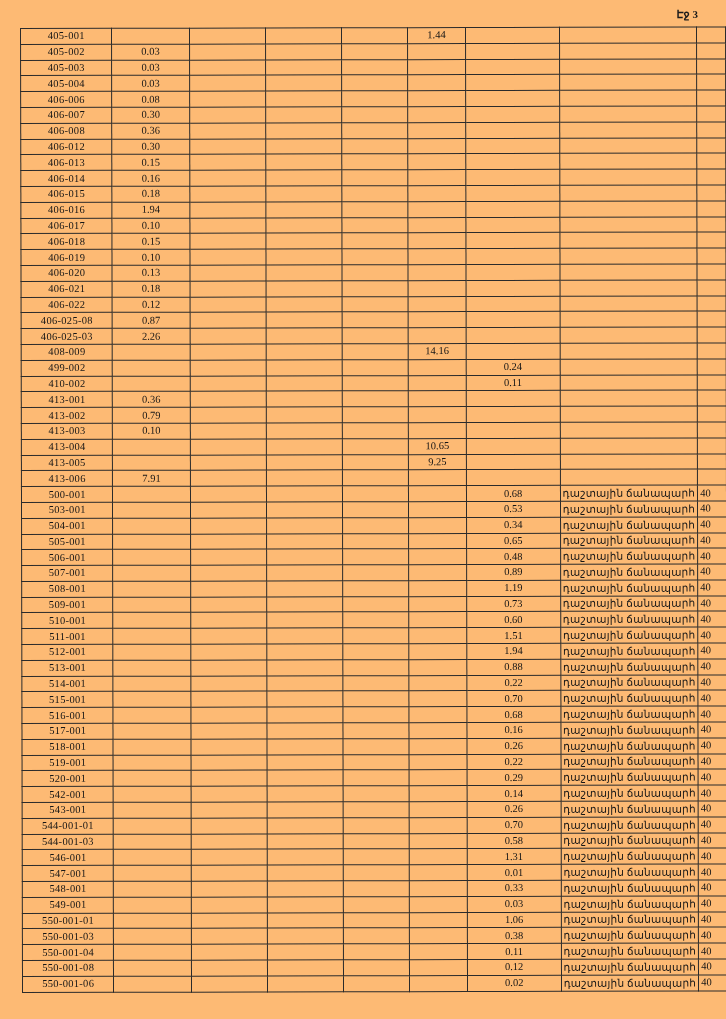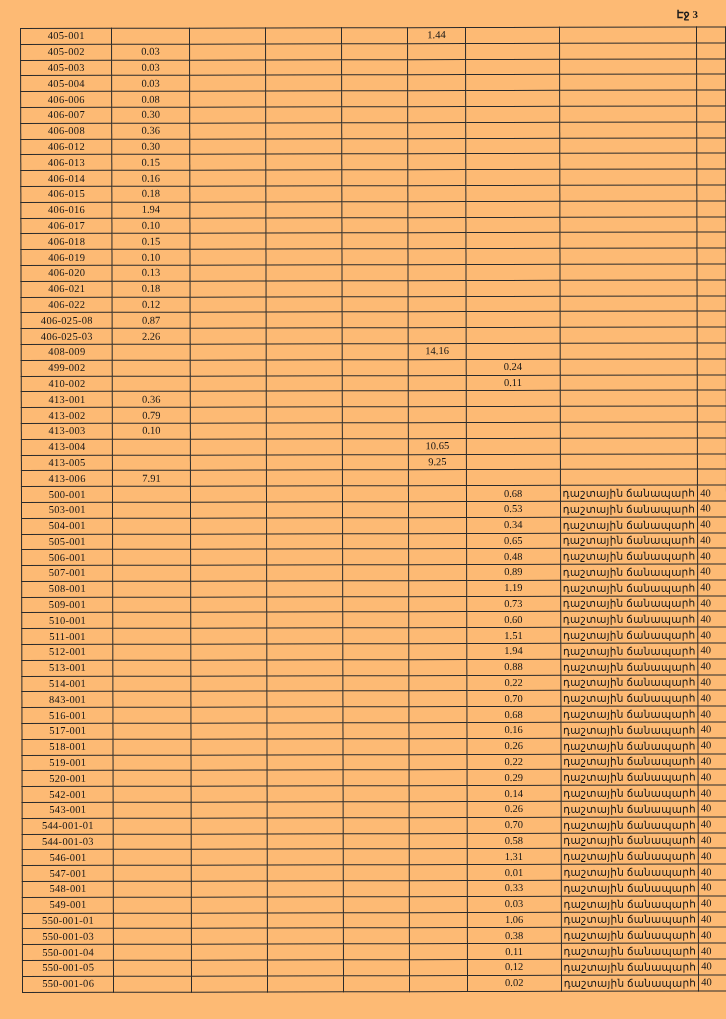--- a/index.html
+++ b/index.html
@@ -535,21 +535,21 @@
           <td></td>
           <td></td>
           <td></td>
           <td></td>
           <td></td>
           <td class="c-val">0.22</td>
           <td class="c-note">դաշտային ճանապարհ</td>
           <td class="edge">40</td>
         </tr>
         <tr>
-          <td class="c-id">843-001</td>
+          <td class="c-id">515-001</td>
           <td></td>
           <td></td>
           <td></td>
           <td></td>
           <td></td>
           <td class="c-val">0.70</td>
           <td class="c-note">դաշտային ճանապարհ</td>
           <td class="edge">40</td>
         </tr>
         <tr>
@@ -722,21 +722,21 @@
           <td></td>
           <td></td>
           <td></td>
           <td></td>
           <td></td>
           <td class="c-val">0.11</td>
           <td class="c-note">դաշտային ճանապարհ</td>
           <td class="edge">40</td>
         </tr>
         <tr>
-          <td class="c-id">550-001-05</td>
+          <td class="c-id">550-001-08</td>
           <td></td>
           <td></td>
           <td></td>
           <td></td>
           <td></td>
           <td class="c-val">0.12</td>
           <td class="c-note">դաշտային ճանապարհ</td>
           <td class="edge">40</td>
         </tr>
         <tr>

